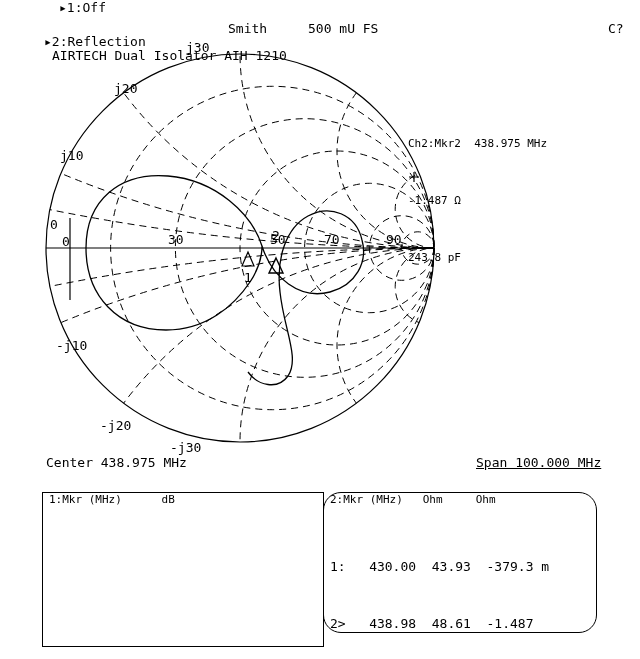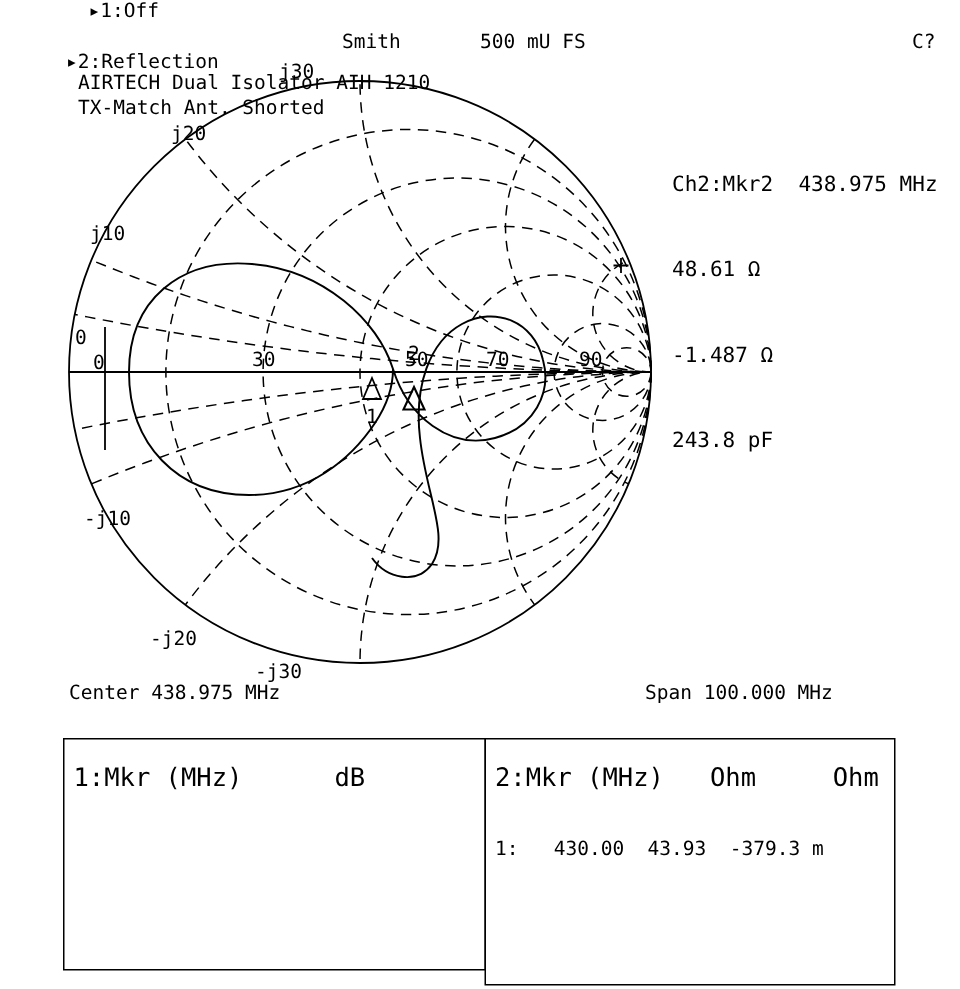--- a/index.html
+++ b/index.html
@@ -26,57 +26,56 @@
     white-space: pre;
     font-family: "DejaVu Sans Mono", monospace;
     font-size: 13px;
     line-height: 15px;
     letter-spacing: 0px;
   }
   
   #ch1-row { left: 44px; top: 0; margin-left: 15px; }
   #ch2-fmt { left: 44px; top: 21px; margin-top: 13px; }
   #ch2-smith { left: 228px; top: 21px; text-align: right; }
-  #ch2-scale { left: 320px; top: 21px; }
+  #ch2-scale { left: 308px; top: 21px; }
   #corr { left: 608px; top: 21px; }
 
   #title1 { left: 52px; top: 48px; }
   #title2 { left: 52px; top: 65px; }
 
   
   .readout {
     position: absolute;
     left: 408px;
-    top: 76px;
-    font-size: 14px;
+    top: 96px;
+    font-size: 11px;
     line-height: 19px;
     white-space: pre;
-    margin-left: 40px;
   }
   .readout .line { text-align: left; }
   .ro-l2, .ro-l3, .ro-l4 { text-align: right; width: 184px; }
 
   
   #center-label { left: 46px; top: 455px; }
-  #span-label { left: 430px; top: 455px; }
+  #span-label { left: 476px; top: 455px; text-decoration: underline; }
 
   
   .table {
     position: absolute;
     border: 1px solid #000;
     box-sizing: border-box;
   }
   #table1 { left: 42px; top: 492px; width: 282px; height: 155px; }
-  #table2 { left: 323px; top: 492px; width: 274px; height: 165px; }
+  #table2 { left: 323px; top: 492px; width: 274px; height: 141px; border-radius: 18px; }
   .tbl-hdr {
     position: absolute;
-    top: 16px;
+    top: 0;
     left: 6px;
     white-space: pre;
-    font-size: 17px;
+    font-size: 11px;
   }
   .tbl-rows {
     position: absolute;
     top: 26px;
     left: 6px;
     white-space: pre;
     font-size: 13px;
     line-height: 19px;
   }
   svg { display: block; }
@@ -112,25 +111,23 @@
 <div class="screen">
 
   <div class="txt" id="ch1-row"><span>▸</span><span>1:Off</span></div>
 
   <div class="txt" id="ch2-fmt"><span>▸</span><span>2:Reflection</span></div>
   <div class="txt" id="ch2-smith">Smith</div>
   <div class="txt" id="ch2-scale">500 mU FS</div>
   <div class="txt" id="corr">C?</div>
 
   <div class="txt" id="title1">AIRTECH Dual Isolator AIH 1210</div>
-  <div class="txt" id="title2">TX-Match Ant. Shorted</div>
 
   <div class="readout">
     <div class="line"><span>Ch2:Mkr2</span>  <span>438.975 MHz</span></div>
-    <div class="line ro-l2">48.61 Ω</div>
     <div class="line ro-l3">-1.487 Ω</div>
     <div class="line ro-l4">243.8 pF</div>
   </div>
 
   <svg width="640" height="470" style="position:absolute;left:0;top:0;">
 
     <circle class="outer" cx="240" cy="248" r="194"></circle>
 
     <line class="axis" x1="46" y1="248" x2="434" y2="248"></line>
 
@@ -214,17 +211,18 @@
 
   <div class="table" id="table1">
     <div class="tbl-hdr">1:Mkr (MHz)      dB</div>
     <div class="tbl-rows"></div>
   </div>
 
   <div class="table" id="table2">
     <div class="tbl-hdr">2:Mkr (MHz)   Ohm     Ohm</div>
     <div class="tbl-rows">
       <div>1:   430.00  43.93  -379.3 m</div>
+      <div>2&gt;   438.98  48.61  -1.487</div>
       
     </div>
   </div>
 
 </div>
 
 </body></html>

